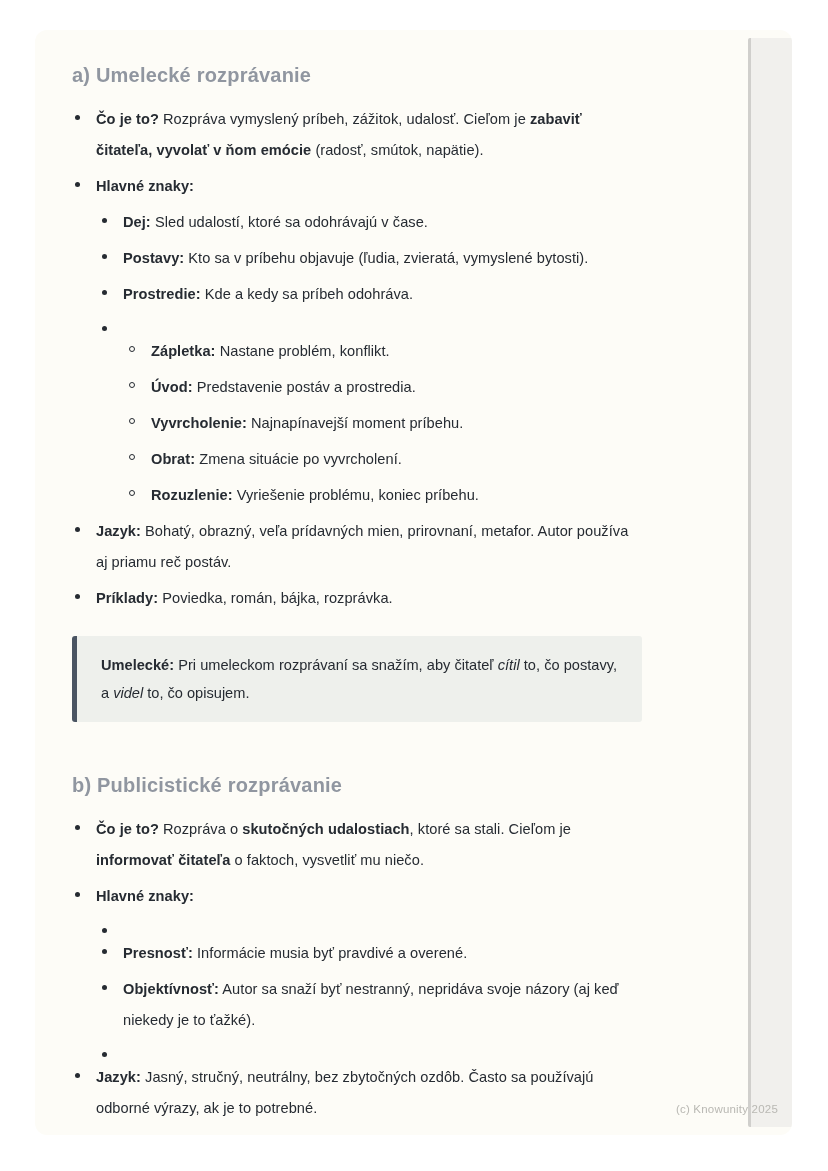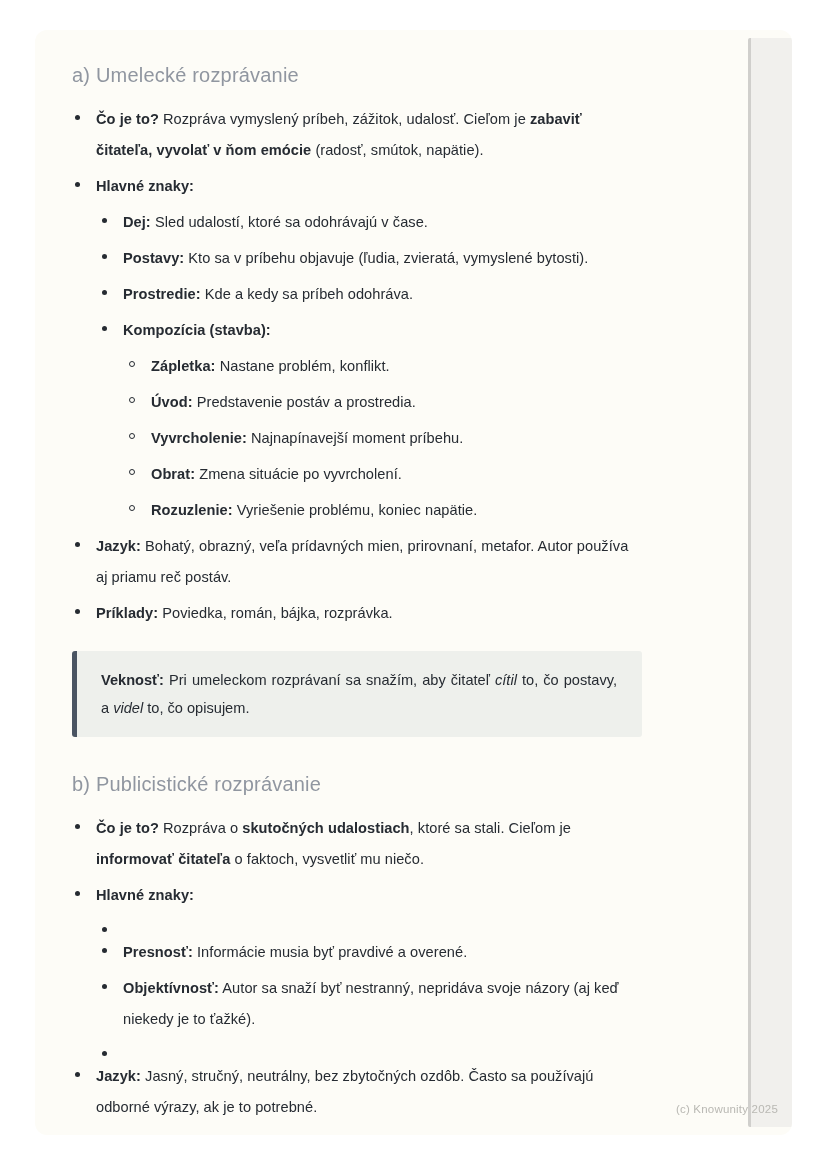--- a/index.html
+++ b/index.html
@@ -23,26 +23,26 @@
     border-radius:2px 0 0 2px;
   }
   .content {
     position:relative;
     padding:34px 0 0 37px;
     width:570px;
     color:var(--text,#262b32);
     font-size:14.6px;
   }
   h2.heading {
-    font-size:20px; font-weight:400;
+    font-size:20px; font-weight:700;
     color:var(--heading,#9096a0);
     margin:0 0 17px 0;
     letter-spacing:0.2px;
   }
-  .section-b-gap { margin-top:36px; }
+  .section-b-gap { margin-top:52px; }
   .list {}
   .li { display:flex; margin-bottom:5px; }
   .li-text { line-height:31px; letter-spacing:0.05px; }
   .li-text b { font-weight:700; color:var(--text,#262b32); }
   .marker {
     flex:0 0 auto; width:5px; height:5px; border-radius:50%;
     margin:11px 16px 0 3px;
   }
   .marker.disc { background:var(--text,#262b32); }
   .marker.ring { background:transparent; border:1.5px solid var(--text,#262b32); margin-top:10px; width:4px; height:4px; }
@@ -92,58 +92,57 @@
             <div class="li">
               <span class="marker disc"></span>
               <div class="li-text"><b>Postavy:</b><span> Kto sa v príbehu objavuje (ľudia, zvieratá, vymyslené bytosti).</span></div>
             </div>
             <div class="li">
               <span class="marker disc"></span>
               <div class="li-text"><b>Prostredie:</b><span> Kde a kedy sa príbeh odohráva.</span></div>
             </div>
             <div class="li">
               <span class="marker disc"></span>
-              <div class="li-text"><b>Kompozícia (stavba):</b></div>
             </div>
             <div class="sublist">
               <div class="li">
                 <span class="marker ring"></span>
                 <div class="li-text"><b>Zápletka:</b><span> Nastane problém, konflikt.</span></div>
               </div>
               <div class="li">
                 <span class="marker ring"></span>
                 <div class="li-text"><b>Úvod:</b><span> Predstavenie postáv a prostredia.</span></div>
               </div>
               <div class="li">
                 <span class="marker ring"></span>
                 <div class="li-text"><b>Vyvrcholenie:</b><span> Najnapínavejší moment príbehu.</span></div>
               </div>
               <div class="li">
                 <span class="marker ring"></span>
                 <div class="li-text"><b>Obrat:</b><span> Zmena situácie po vyvrcholení.</span></div>
               </div>
               <div class="li">
                 <span class="marker ring"></span>
-                <div class="li-text"><b>Rozuzlenie:</b><span> Vyriešenie problému, koniec napätie.</span></div>
+                <div class="li-text"><b>Rozuzlenie:</b><span> Vyriešenie problému, koniec príbehu.</span></div>
               </div>
             </div>
           </div>
           <div class="li">
             <span class="marker disc"></span>
             <div class="li-text"><b>Jazyk:</b><span> Bohatý, obrazný, veľa prídavných mien, prirovnaní, metafor. Autor používa aj priamu reč postáv.</span></div>
           </div>
           <div class="li">
             <span class="marker disc"></span>
             <div class="li-text"><b>Príklady:</b><span> Poviedka, román, bájka, rozprávka.</span></div>
           </div>
         </div>
     </section>
 
     <aside class="callout">
-      <div class="callout-text"><b>Veknosť:</b><span> Pri umeleckom rozprávaní sa snažím, aby čitateľ </span><i>cítil</i><span> to, čo postavy, a </span><i>videl</i><span> to, čo opisujem.</span></div>
+      <div class="callout-text"><b>Umelecké:</b><span> Pri umeleckom rozprávaní sa snažím, aby čitateľ </span><i>cítil</i><span> to, čo postavy, a </span><i>videl</i><span> to, čo opisujem.</span></div>
     </aside>
 
     <section class="section-b-gap">
       <h2 class="heading">b) Publicistické rozprávanie</h2>
       <div class="list">
           <div class="li">
             <span class="marker disc"></span>
             <div class="li-text"><b>Čo je to?</b><span> Rozpráva o </span><b>skutočných udalostiach</b><span>, ktoré sa stali. Cieľom je </span><b>informovať čitateľa</b><span> o faktoch, vysvetliť mu niečo.</span></div>
           </div>
           <div class="li">

